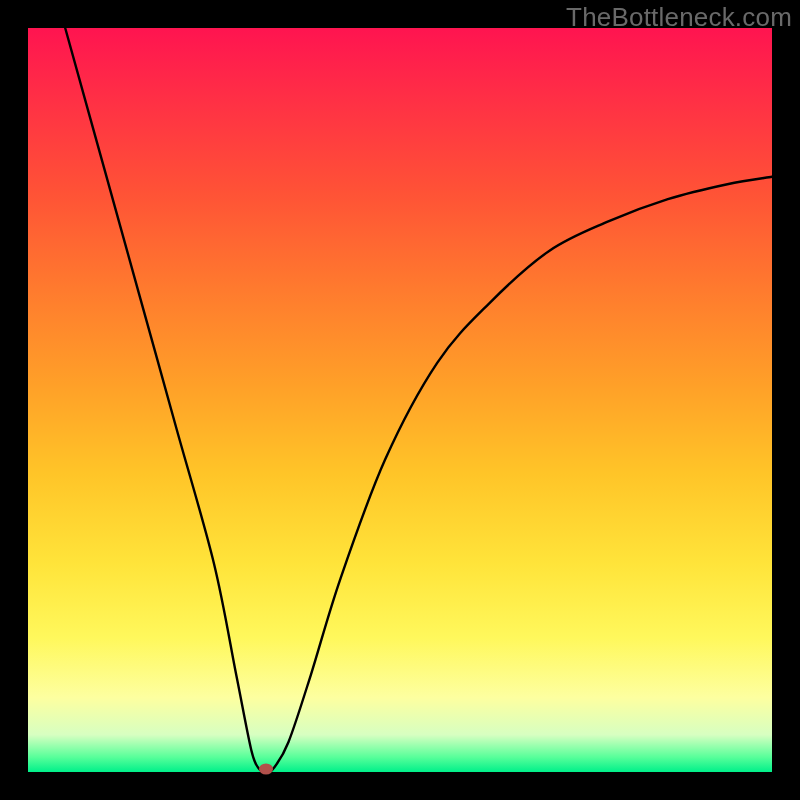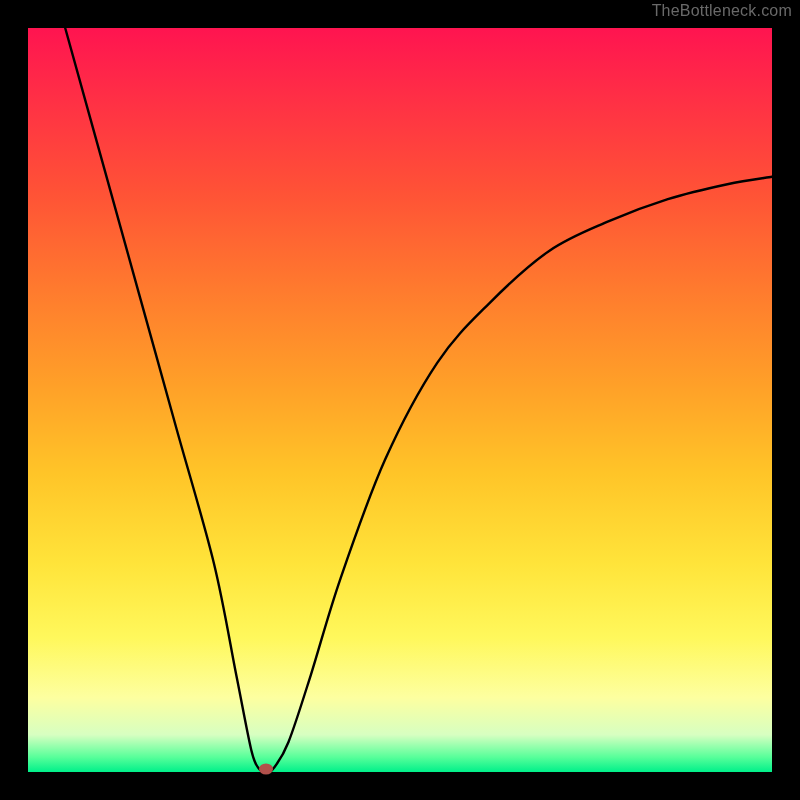--- a/index.html
+++ b/index.html
@@ -8,21 +8,21 @@
     position: relative;
     width: 800px;
     height: 800px;
     background: #000;
   }
   .watermark {
     position: absolute;
     top: 2px;
     right: 8px;
     font-family: Arial, Helvetica, sans-serif;
-    font-size: 16px;
+    font-size: 26px;
     color: #696969;
     font-weight: 500;
     letter-spacing: 0.2px;
     text-align: right;
   }
   .plot {
     position: absolute;
     left: 28px;
     top: 28px;
     width: 744px;

